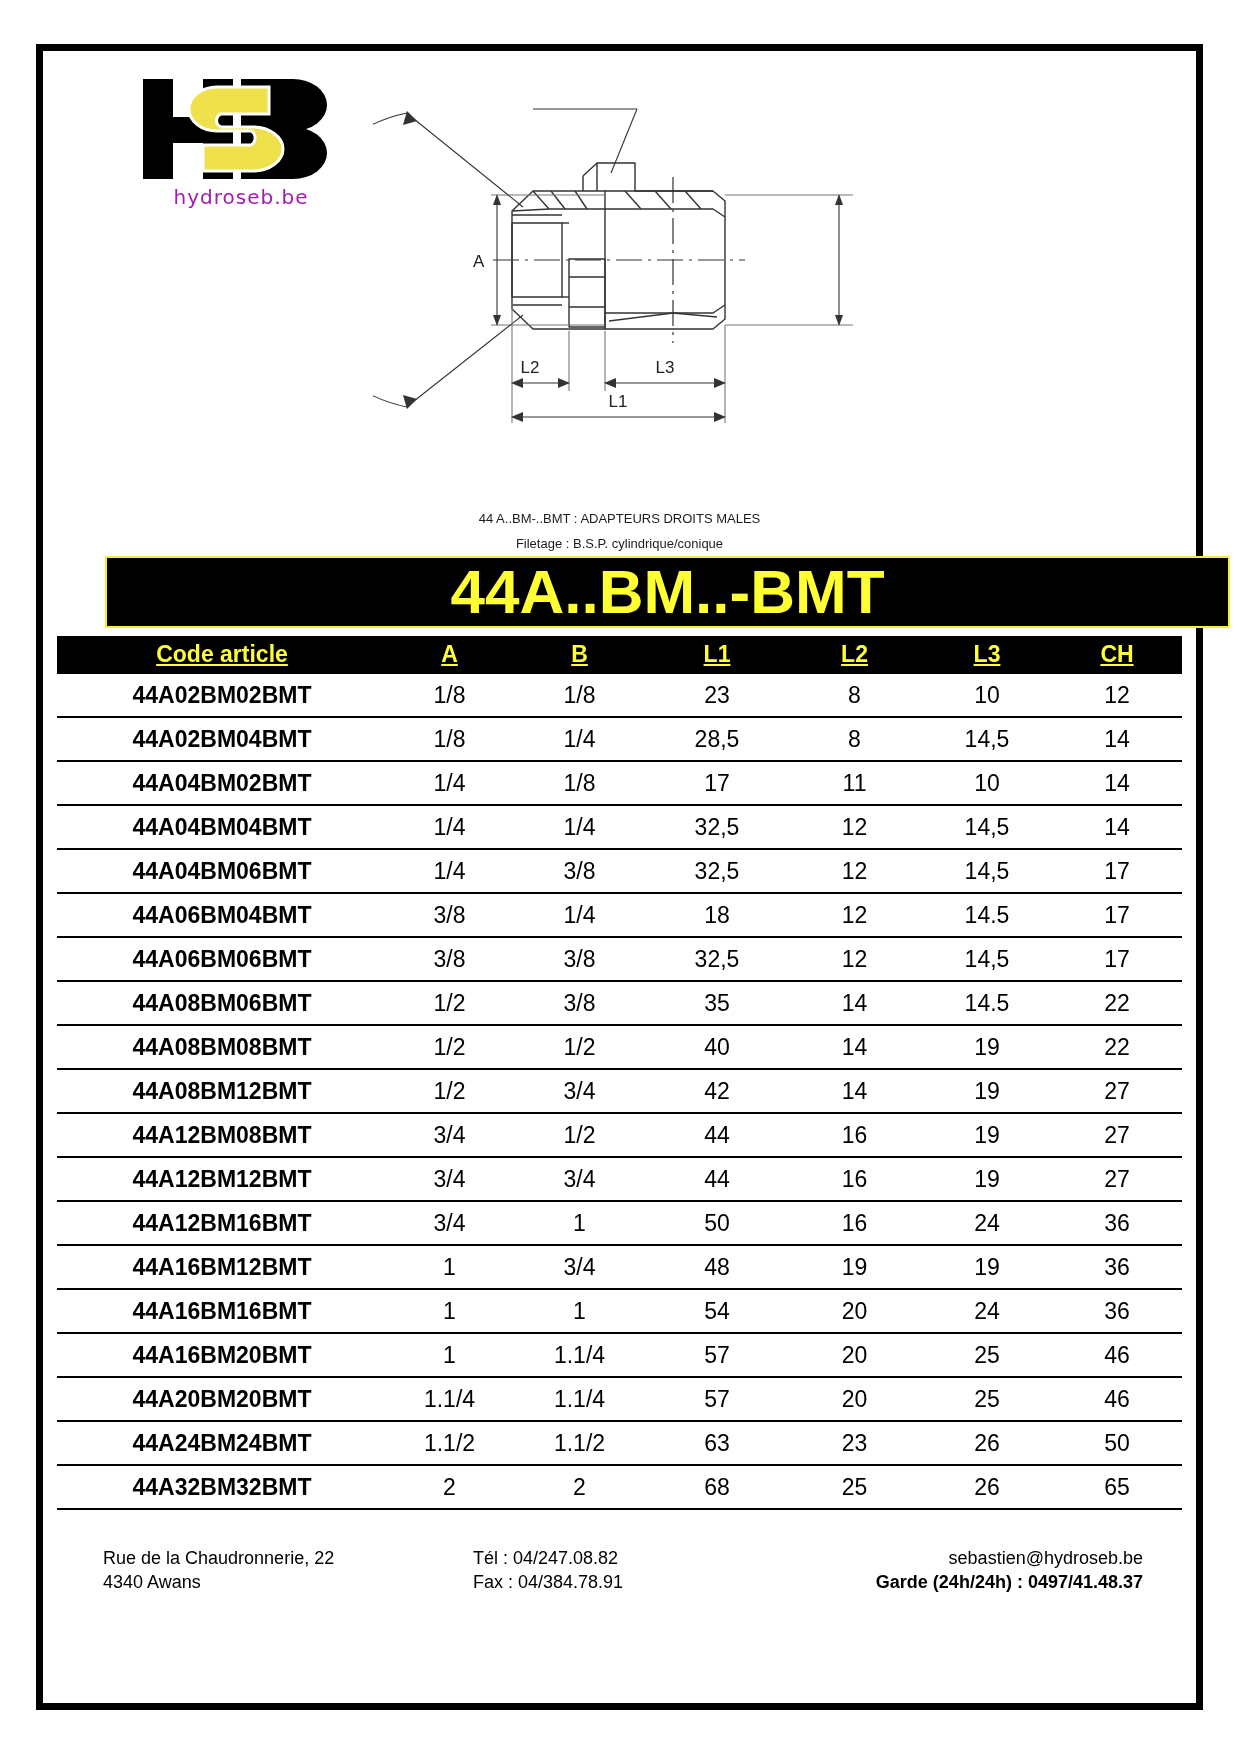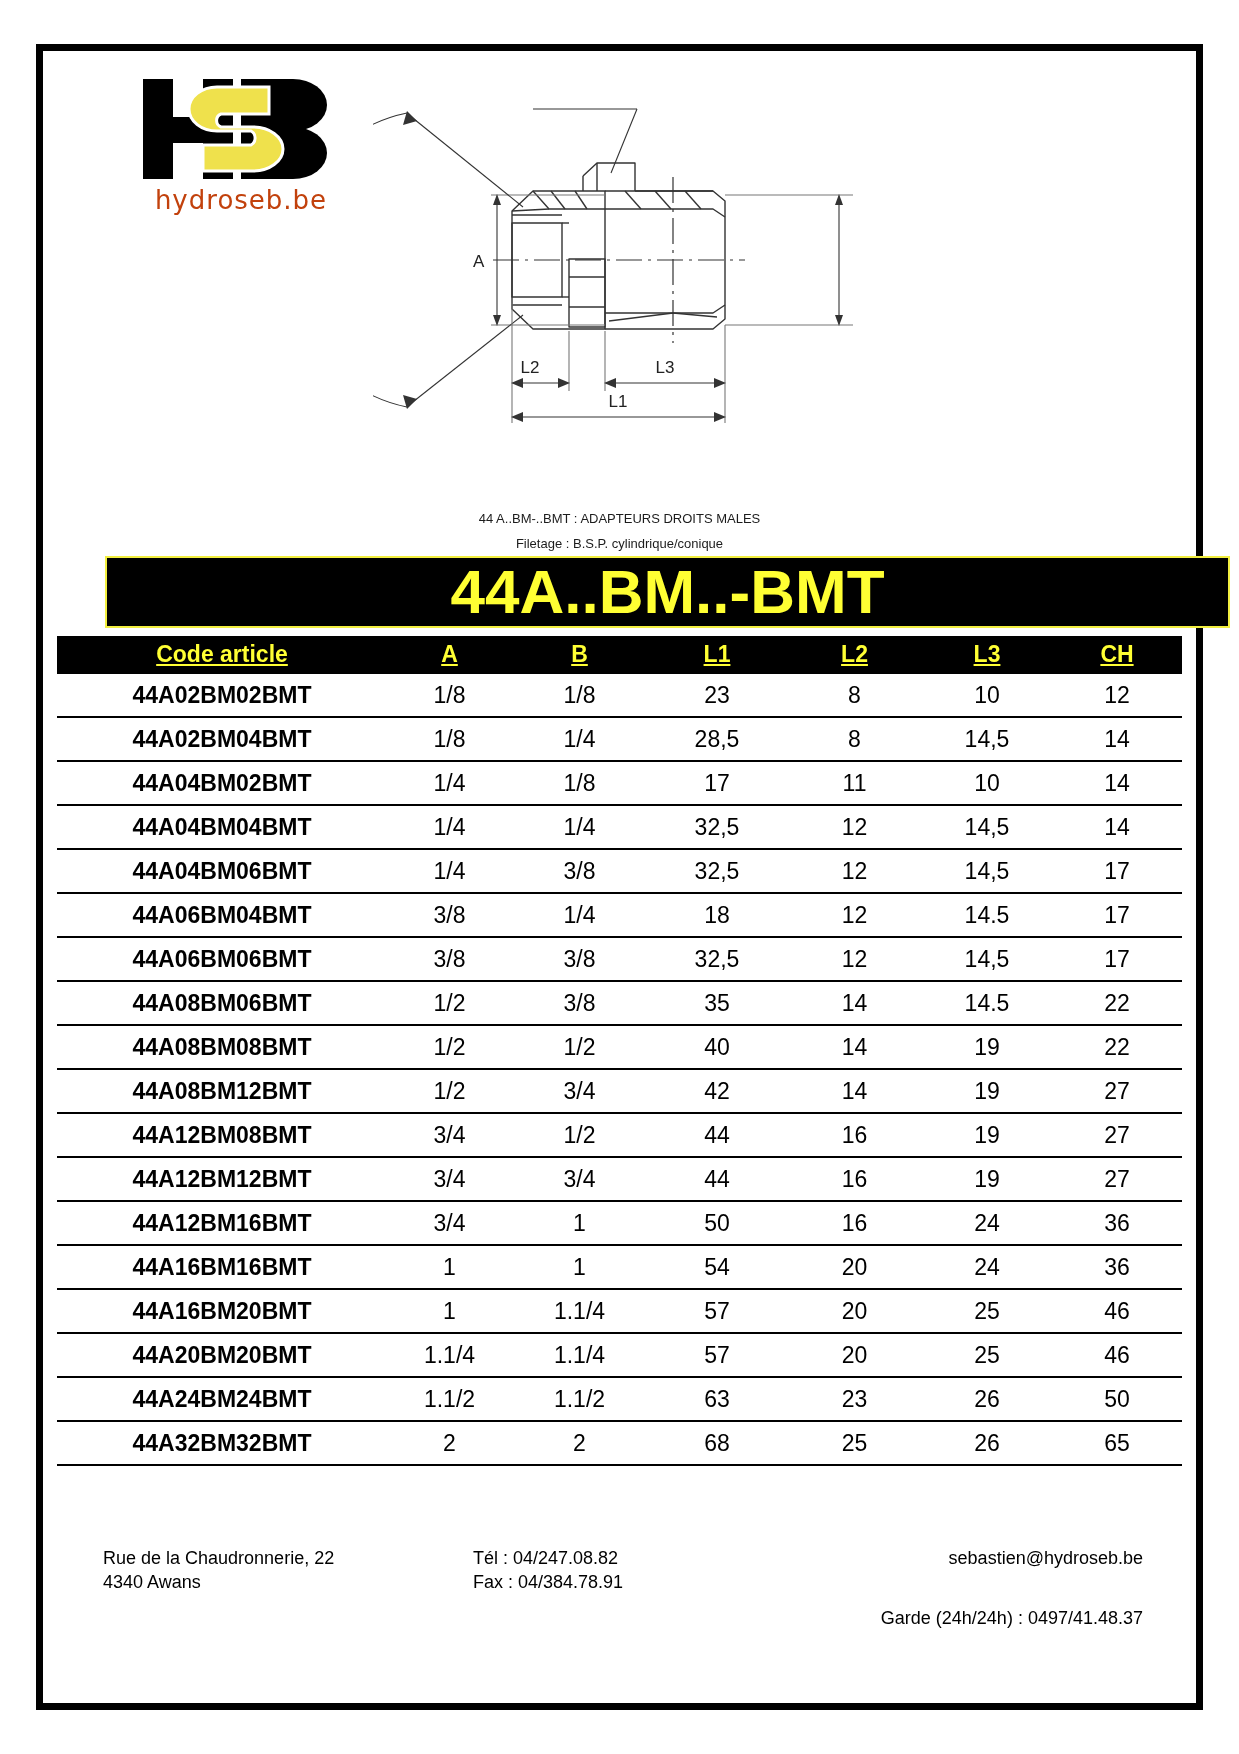--- a/index.html
+++ b/index.html
@@ -42,23 +42,23 @@
     width: 190px;
     height: 112px;
     margin-left: 18px;
   }
   #logo-domain {
     position: absolute;
     left: 18px;
     top: 112px;
     width: 200px;
     text-align: center;
-    font-size: 26px;
+    font-size: 20px;
     letter-spacing: 1px;
-    color: #c2410c;
+    color: #a21caf;
     font-family: "DejaVu Sans", sans-serif;
   }
   
   #drawing {
     position: absolute;
     left: 330px;
     top: 40px;
     width: 520px;
     height: 340px;
   }
@@ -165,21 +165,21 @@
     line-height: 24px;
     color: #000000;
   }
   #footer .fcol {
     position: absolute;
     top: 0;
   }
   #footer .fcol.c1 { left: 0px; text-align: left; }
   #footer .fcol.c2 { left: 370px; text-align: left; }
   #footer .fcol.c3 { left: 650px; text-align: right; width: 390px; }
-  #footer .bold { font-weight: normal; margin-top: 36px; }
+  #footer .bold { font-weight: bold; }
   .nowrap { white-space: nowrap; }
 </style>
 </head>
 <body>
 
 <div id="page">
   <div id="frame">
 
     <div id="logo-block">
       <div id="logo-mark">
@@ -445,20 +445,29 @@
             <tr>
               <td class="code">44A12BM16BMT</td>
               <td class="frac">3/4</td>
               <td class="frac">1</td>
               <td class="num">50</td>
               <td class="num">16</td>
               <td class="num">24</td>
               <td class="num">36</td>
             </tr>
             <tr>
+              <td class="code">44A16BM12BMT</td>
+              <td class="frac">1</td>
+              <td class="frac">3/4</td>
+              <td class="num">48</td>
+              <td class="num">19</td>
+              <td class="num">19</td>
+              <td class="num">36</td>
+            </tr>
+            <tr>
               <td class="code">44A16BM16BMT</td>
               <td class="frac">1</td>
               <td class="frac">1</td>
               <td class="num">54</td>
               <td class="num">20</td>
               <td class="num">24</td>
               <td class="num">36</td>
             </tr>
             <tr>
               <td class="code">44A16BM20BMT</td>

